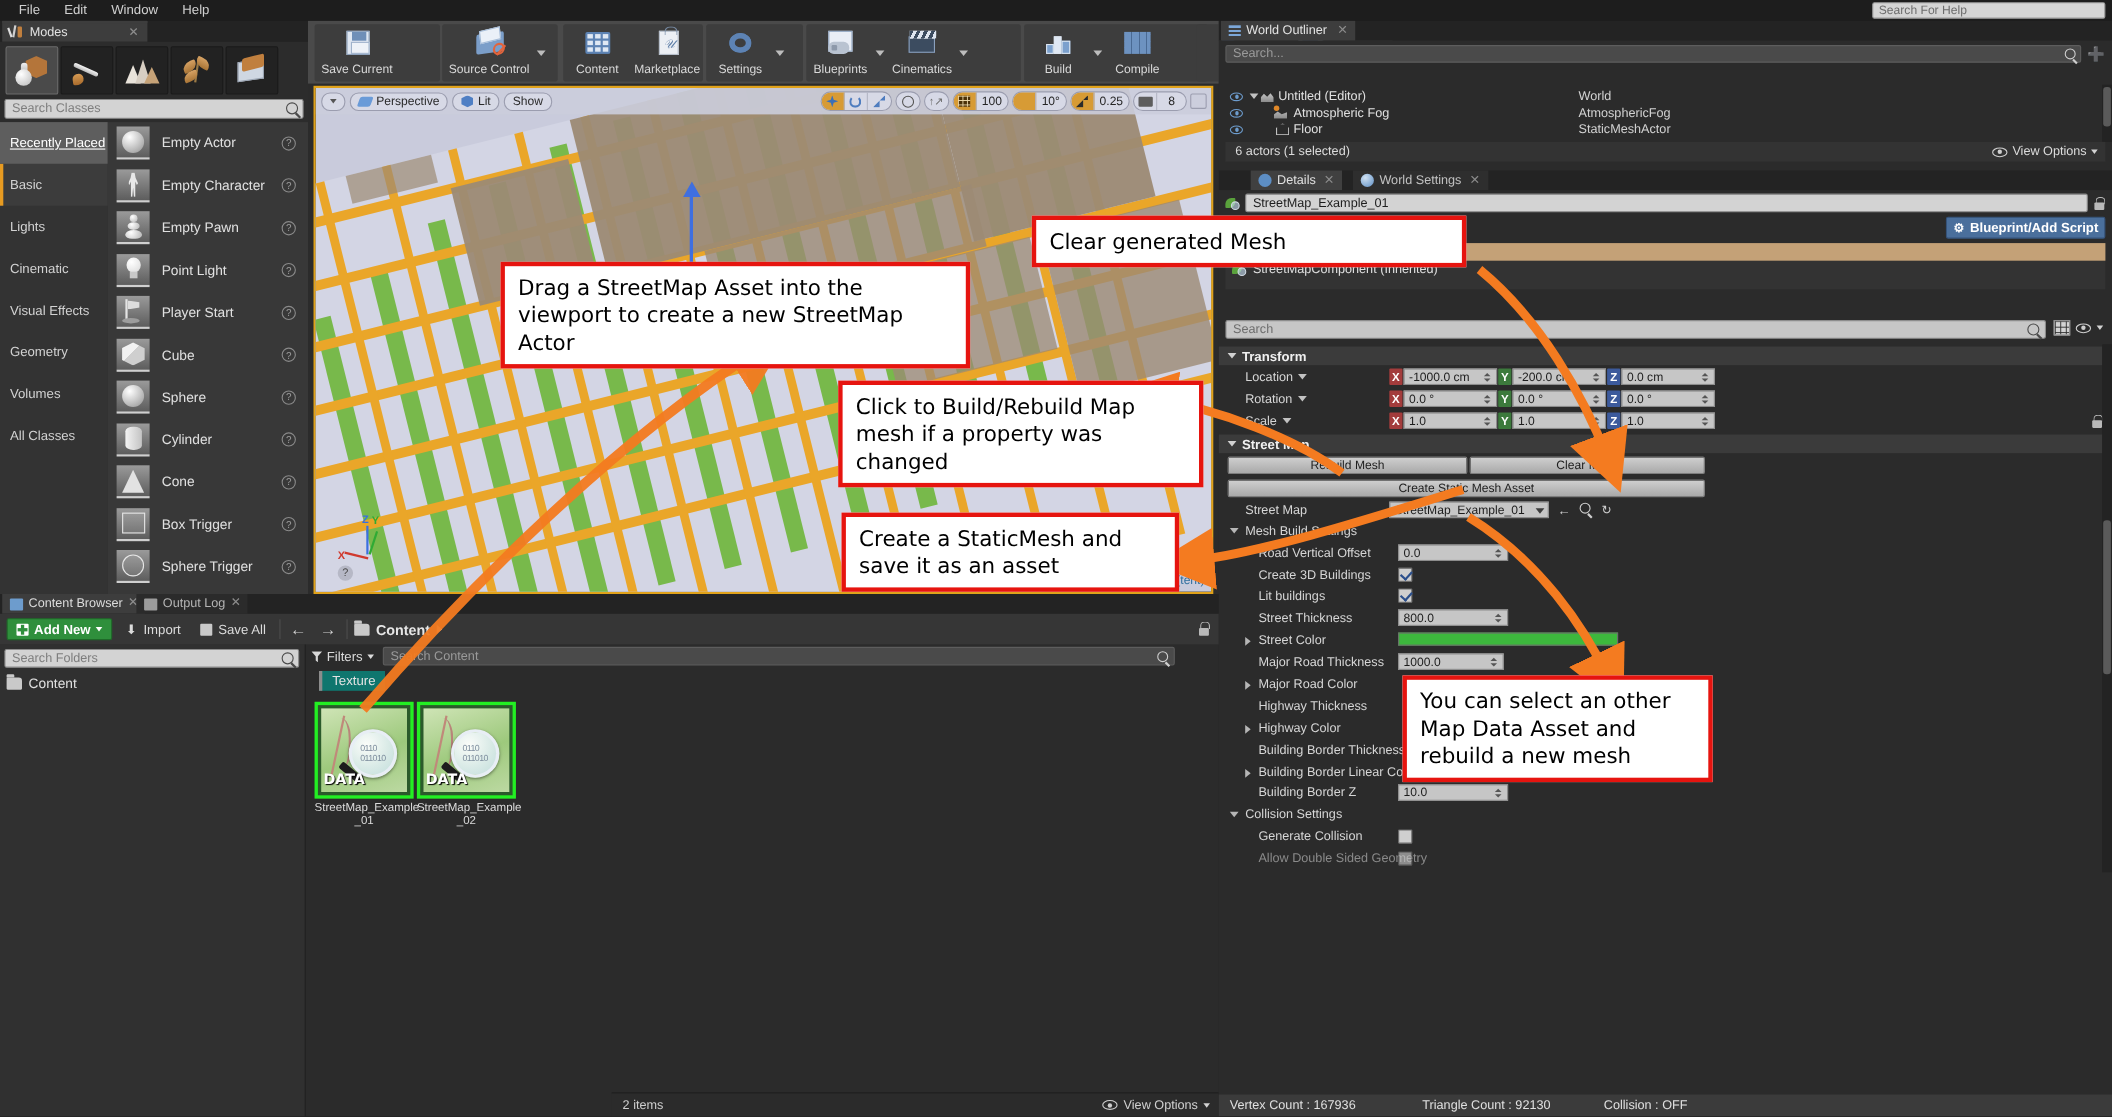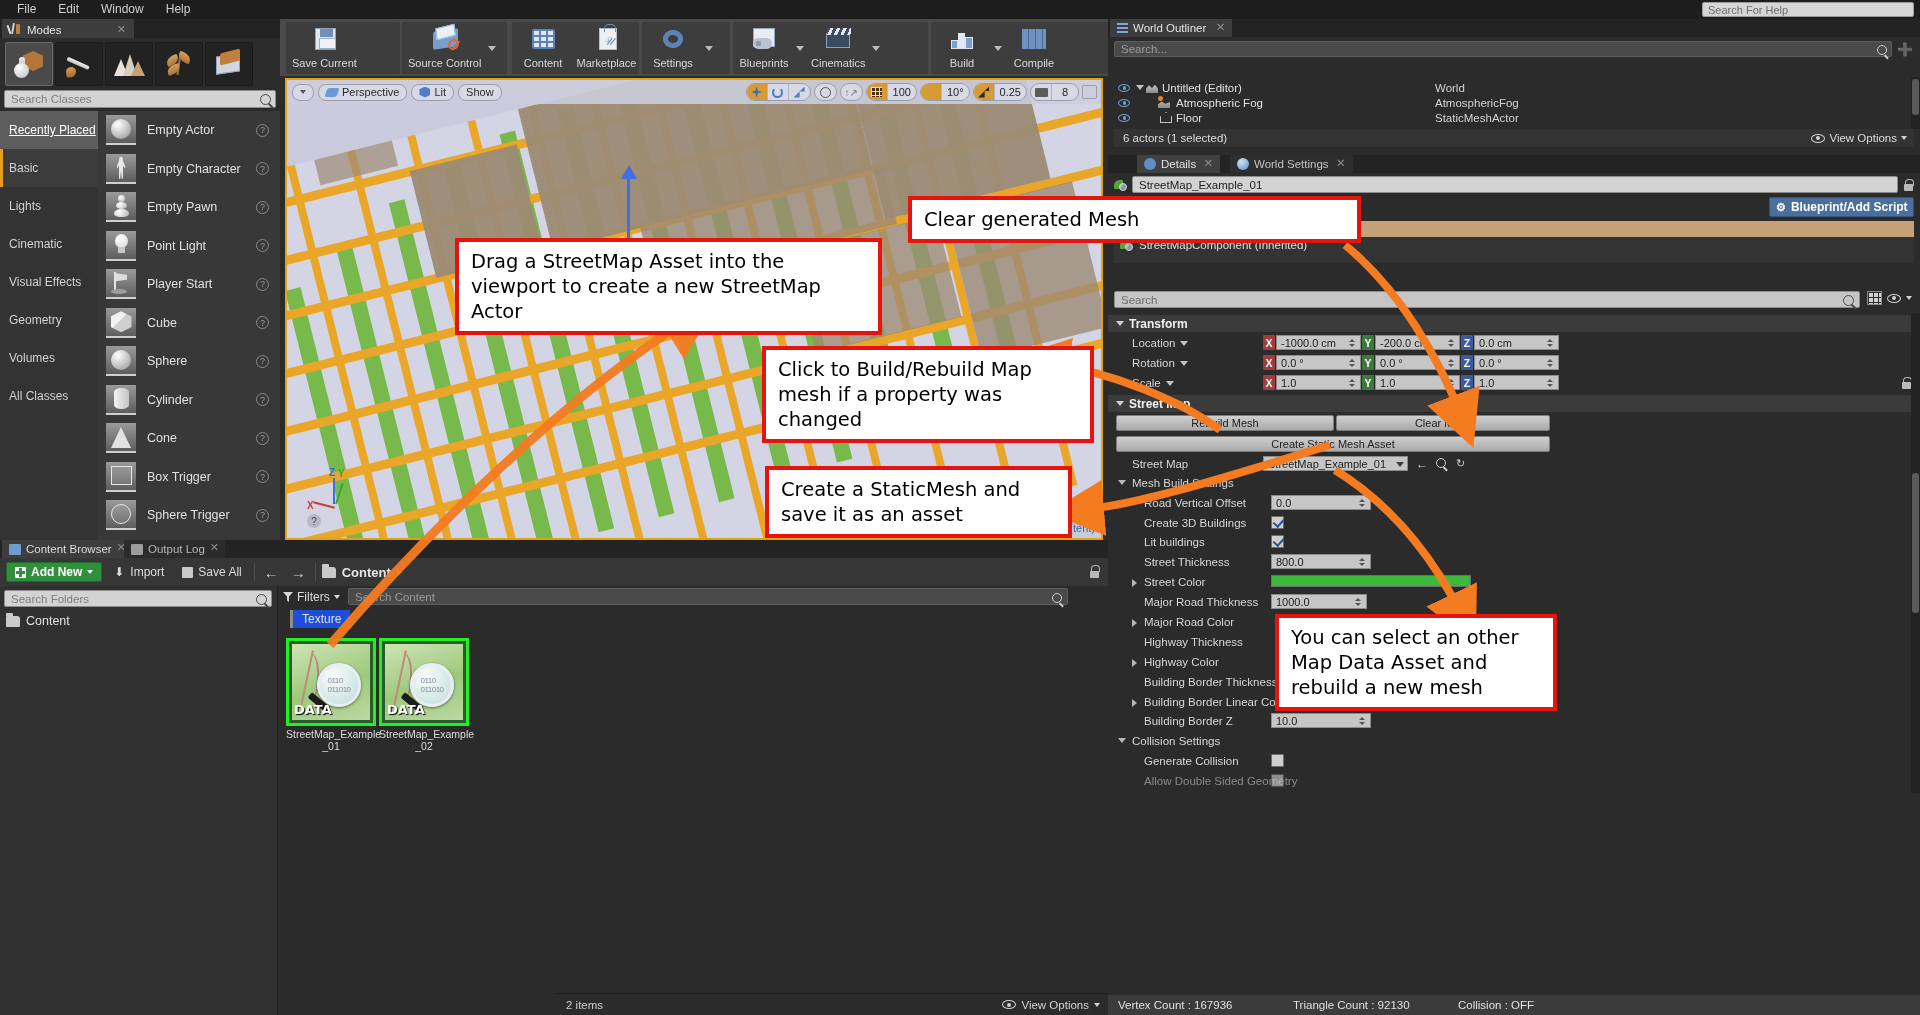--- a/index.html
+++ b/index.html
@@ -232,21 +232,21 @@
 
   .cb-main{ position:absolute; left:278px; top:28px; right:0; bottom:0; background:#2b2b2b; }
   .filters-bar{ position:absolute; left:0; top:0; right:0; height:22px; display:flex; align-items:center; gap:7px; padding-left:5px; }
   .filt{ display:flex; align-items:center; gap:4px; font-size:12px; color:#dcdcdc; }
   .funnel{ width:10px;height:10px; background:#d7d7d7; clip-path:polygon(0 0,100% 0,60% 45%,60% 100%,40% 85%,40% 45%); }
   .search-content{ position:absolute; left:70px; top:2px; right:40px; height:17px; background:#4a4a4a; border:1px solid #5d5d5d;
      border-radius:2px; color:#9a9a9a; font-size:11.5px; line-height:16px; padding-left:6px; }
   .search-content .mag{ position:absolute; right:5px; top:2px; }
   .mag-lite{ display:inline-block; width:10px;height:10px;border:1.5px solid #cfcfcf;border-radius:50%;position:relative; }
   .mag-lite::after{ content:""; position:absolute; right:-3px; bottom:-3px; width:5px;height:1.5px;background:#cfcfcf;transform:rotate(45deg); }
-  .texture-chip{ position:absolute; left:12px; top:24px; height:18px; background:#1d4ed8; border-left:3px solid #8c8c8c;
+  .texture-chip{ position:absolute; left:12px; top:24px; height:18px; background:#0f766e; border-left:3px solid #8c8c8c;
      display:flex; align-items:center; padding:0 9px; font-size:12px; color:#e3e3e3; }
 
   .assets{ position:absolute; left:8px; top:52px; display:flex; gap:3px; }
   .asset{ width:90px; }
   .asset .art{ width:90px; height:88px; background:#2b5a2b; border:3px solid #23ef23; position:relative; overflow:hidden; }
   .asset .mapimg{ position:absolute; inset:3px; background:linear-gradient(160deg,#cfe4b6,#9dc97c 55%,#bcd9a2); }
   .asset .mapimg::before{ content:""; position:absolute; left:18%; top:8%; width:2px; height:75%; background:#c0897a; transform:rotate(12deg); }
   .asset .mapimg::after{ content:""; position:absolute; left:6%; top:12%; width:26%; height:60%; border-right:2px solid #b8847a; border-radius:40%; }
   .asset .loupe{ position:absolute; left:28px; top:22px; width:44px; height:44px; border-radius:50%;
      background:radial-gradient(circle at 35% 30%, rgba(255,255,255,.95), rgba(200,225,245,.75));
@@ -1157,16 +1157,16 @@
     <path d="M1330,445 C1250,470 1140,505 1080,510" stroke="#f47b20" stroke-width="8" fill="none" marker-end="url(#ah)"></path>
 
     <path d="M1345,245 C1400,290 1440,360 1462,418" stroke="#f47b20" stroke-width="8" fill="none" marker-end="url(#ah)"></path>
 
     <path d="M1335,470 C1400,510 1440,570 1462,616" stroke="#f47b20" stroke-width="8" fill="none" marker-end="url(#ah)"></path>
   </svg>
 
   <div class="anno" style="left:455px; top:238px; width:427px;">Drag a StreetMap Asset into the viewport to create a new StreetMap Actor</div>
   <div class="anno" style="left:765px; top:466px; width:307px;">Create a StaticMesh and save it as an asset</div>
   <div class="anno" style="left:762px; top:346px; width:332px;">Click to Build/Rebuild Map mesh if a property was changed</div>
-  <div class="anno" style="left:908px; top:196px; width:453px;">Clear generated Mesh</div>
+  <div class="anno" style="left:938px; top:196px; width:395px;">Clear generated Mesh</div>
   <div class="anno" style="left:1275px; top:614px; width:282px;">You can select an other Map Data Asset and rebuild a new mesh</div>
 
 </div>
 
 </body></html>

